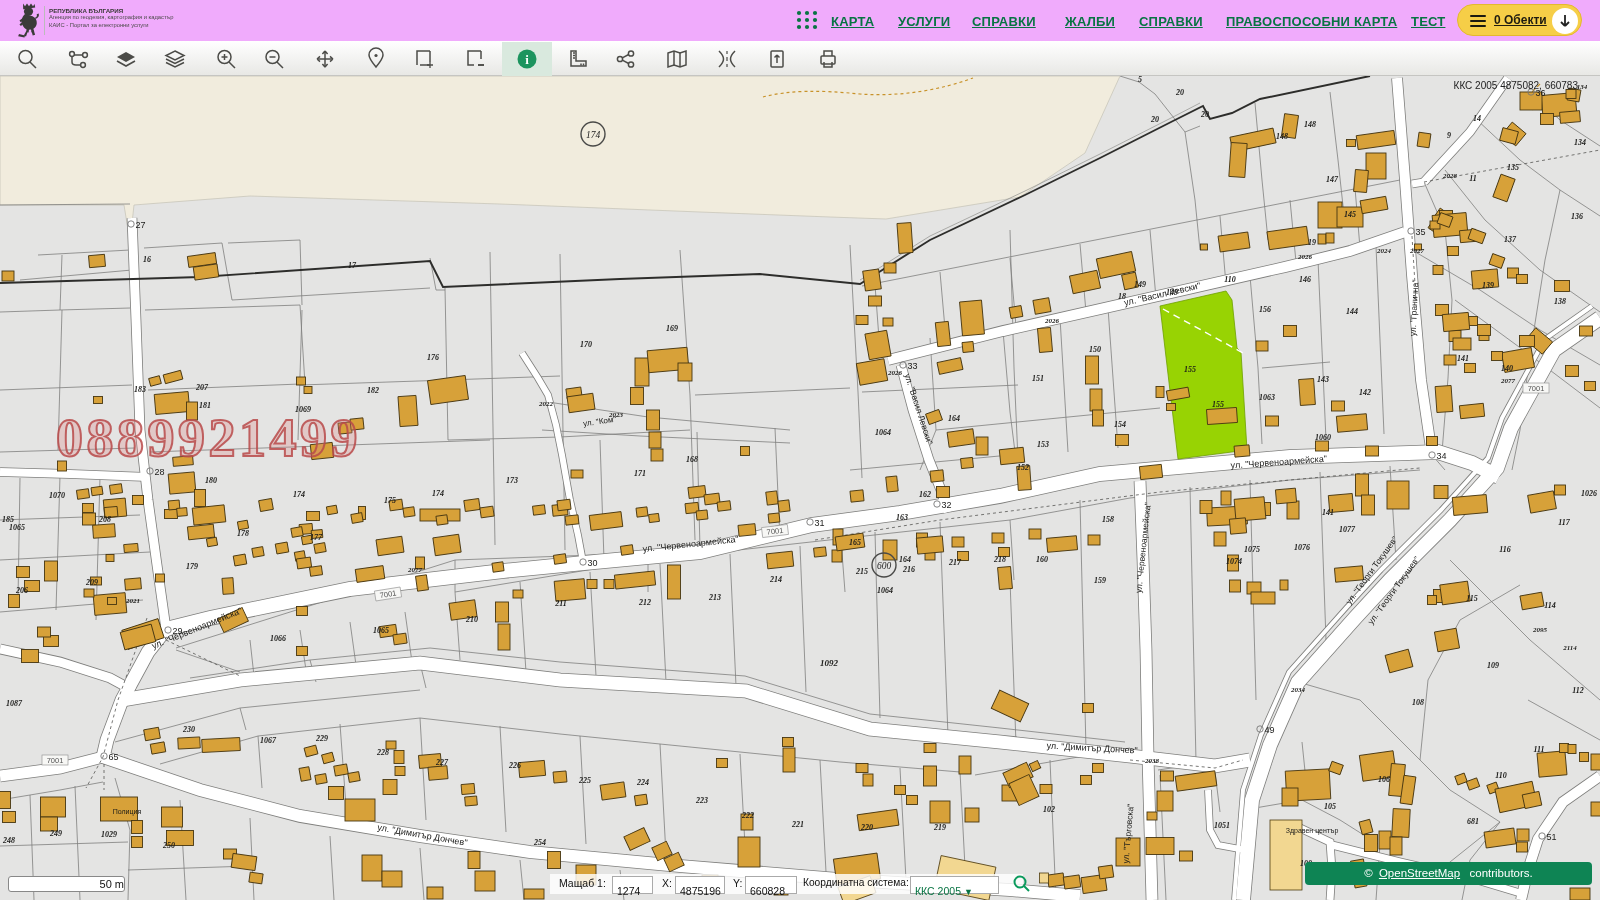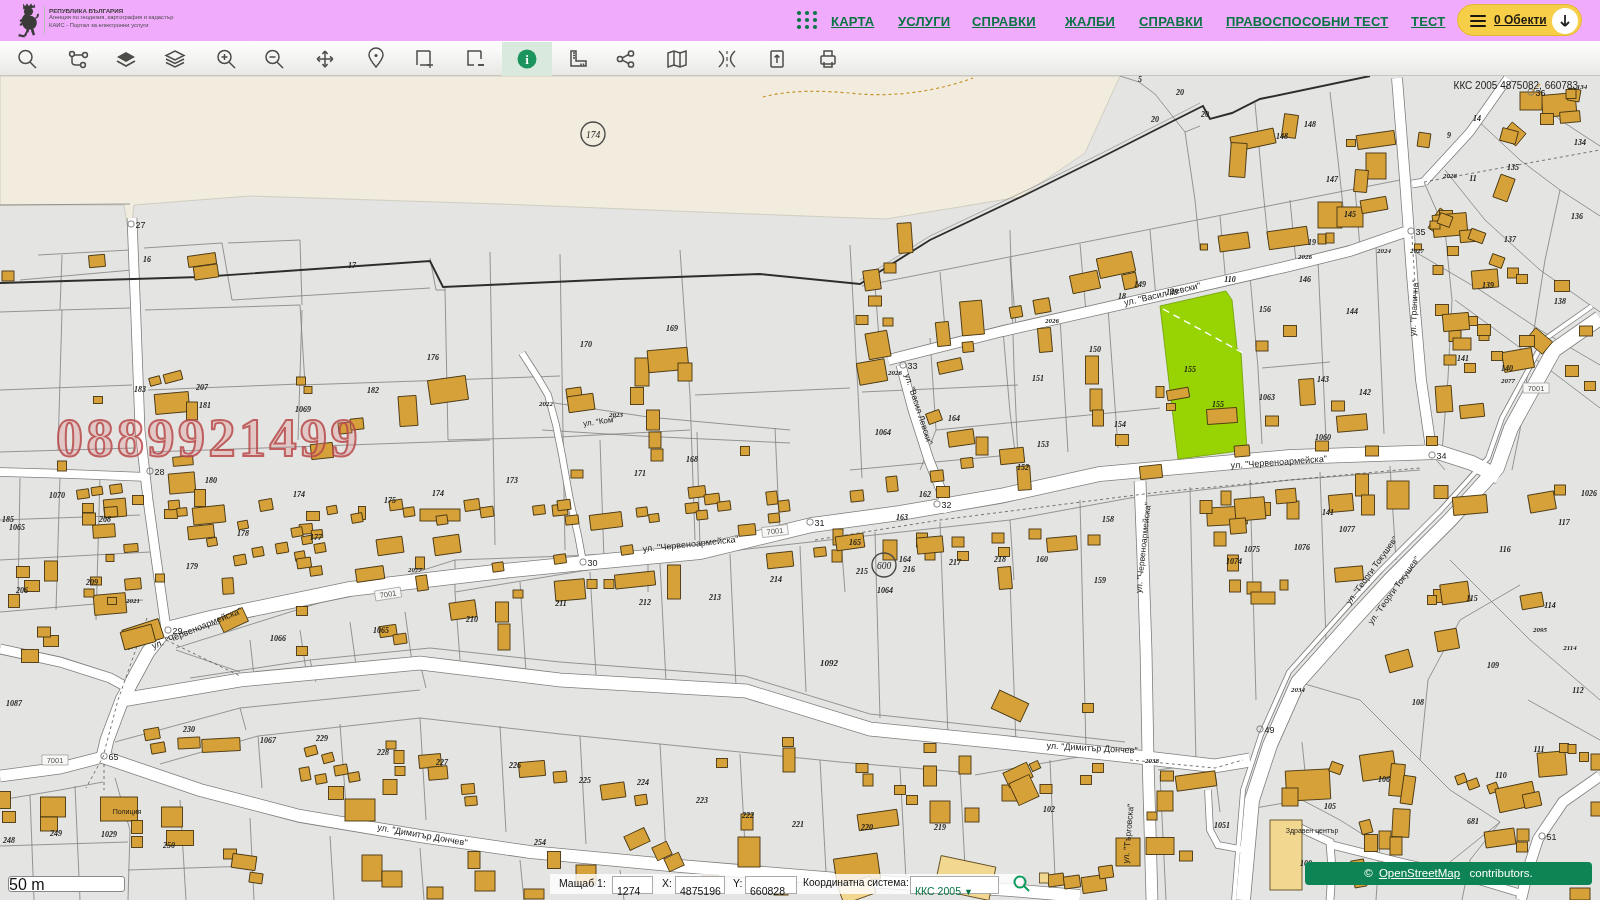--- a/index.html
+++ b/index.html
@@ -9,21 +9,21 @@
 .t3{position:absolute;left:49px;top:21.5px;font-size:5.8px;color:#4a4a48}
 #nav{position:absolute;top:0;left:0;width:1600px;height:41px}
 .mi{position:absolute;top:14px;font-size:13px;font-weight:bold;color:#087443;text-decoration:underline;letter-spacing:.2px;white-space:nowrap}
 #pill{position:absolute;left:1457px;top:4px;width:125px;height:32px;background:#f6ce47;border-radius:16px;border:1px solid #e3b92e}
 #pill .burger{position:absolute;left:12px;top:10px;width:16px}
 #pill .burger div{height:2px;background:#1c1a10;margin-bottom:3.2px;border-radius:1px}
 #pill .lbl{position:absolute;left:36px;top:8px;font-size:12px;font-weight:bold;color:#201c10;text-decoration:underline}
 #pill .circ{position:absolute;right:3px;top:2.5px;width:26px;height:26px;background:#fff;border-radius:50%;text-align:center;font-size:15px;line-height:25px;color:#111}
 #toolbar{position:absolute;top:41px;left:0;width:1600px;height:35px;background:linear-gradient(#ffffff,#e8e8e5);border-bottom:1px solid #c5c5c2;z-index:19}
 #map{position:absolute;top:76px;left:0;z-index:1}
-#scalebox{position:absolute;left:8px;top:876px;width:117px;height:16px;background:#fff;border:1px solid #888;border-radius:3px;z-index:10;font-size:16px;text-align:left;line-height:15px;color:#111}
+#scalebox{position:absolute;left:8px;top:876px;width:117px;height:16px;background:#fff;border:1px solid #888;border-radius:3px;z-index:10;font-size:11px;text-align:right;line-height:15px;color:#111}
 #statusbar{position:absolute;left:550px;top:874px;width:473px;height:20px;background:rgba(255,255,255,.82);z-index:10;font-size:10.5px;color:#111}
 .sb{position:absolute;top:3px}
 .inp{position:absolute;top:2px;height:15px;background:#fff;border:1px solid #aaa;font-size:10.5px;color:#111;padding:8px 4px;line-height:12px}
 #attrib{position:absolute;left:1305px;top:862px;width:287px;height:23px;background:#0e8454;border-radius:4px;z-index:10;color:#fff;font-size:11.5px;line-height:23px;text-align:center}
 #attrib u{margin:0 3px}
 </style></head>
 <body>
 <svg id="map" width="1600" height="824" viewBox="0 76 1600 824">
 <rect x="0" y="76" width="1600" height="824" fill="#e4e4e3"></rect>
 <polygon points="0,76 1120,76 1085,153 1020,197 886,219 830,217 700,212 500,204 250,196 134,205 130,242 124,205 0,205" fill="#f1ecdd" stroke="#c9c6ba" stroke-width="0.8"></polygon>
@@ -953,21 +953,21 @@
         <circle cx="12" cy="18" r="2.1"></circle>
         <circle cx="20" cy="18" r="2.1"></circle>
 </g>
     </svg>
 <div id="nav">
 <div class="mi" style="left:831px">КАРТА</div>
 <div class="mi" style="left:898px">УСЛУГИ</div>
 <div class="mi" style="left:972px">СПРАВКИ</div>
 <div class="mi" style="left:1065px">ЖАЛБИ</div>
 <div class="mi" style="left:1139px">СПРАВКИ</div>
-<div class="mi" style="left:1226px">ПРАВОСПОСОБНИ ТЕСТ</div>
+<div class="mi" style="left:1226px">ПРАВОСПОСОБНИ КАРТА</div>
 <div class="mi" style="left:1411px">ТЕСТ</div>
 </div>
 <div id="pill">
       <div class="burger">
         <div></div>
         <div></div>
         <div></div>
       </div>
       <div class="lbl">0 Обекти</div>
       <div class="circ"><svg width="26" height="26" viewBox="0 0 26 26">

